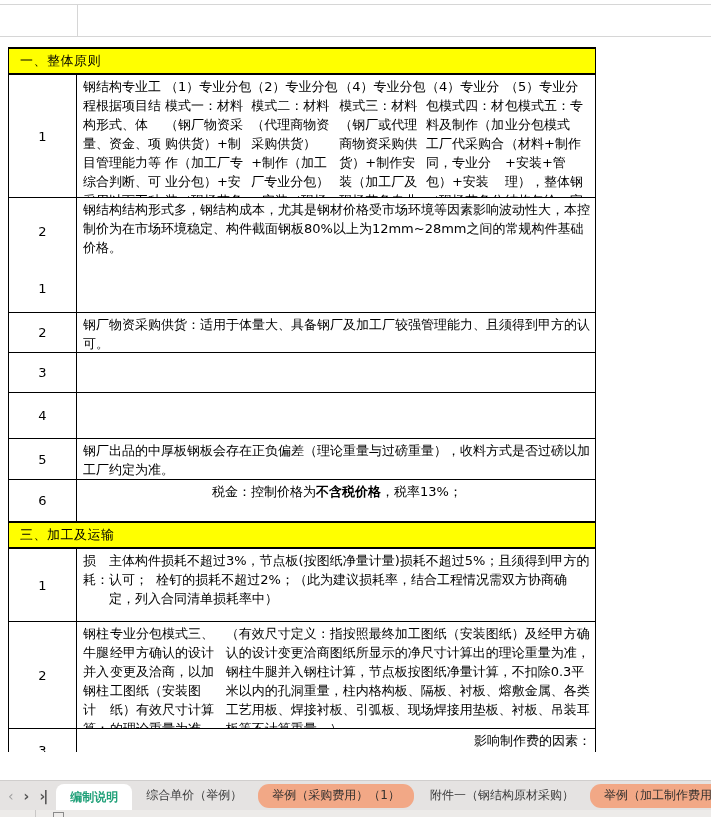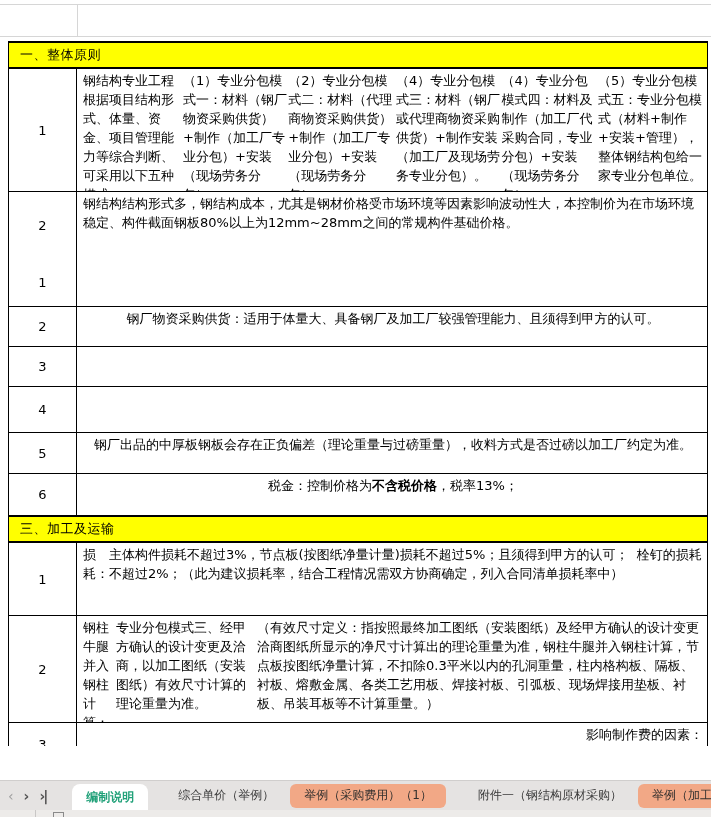--- a/index.html
+++ b/index.html
@@ -7,21 +7,21 @@
   .app {
     position:relative; width:711px; height:817px; overflow:hidden;
     background:#fff; font-family:"DejaVu Sans", sans-serif; color:#000;
   }
   
   .topcells { position:relative; height:47px; background:#fff; }
   .grid-h { position:absolute; left:0; right:0; height:1px; background:#d6d6d6; }
   .grid-v { position:absolute; width:1px; background:#d6d6d6; }
 
   
-  .sheet { position:absolute; left:8px; top:41px; width:700px;
+  .sheet { position:absolute; left:8px; top:47px; width:588px;
            border-left:1.5px solid #000; border-right:1.5px solid #000; }
   .sec-header {
     height:28px; background:#ffff00; border-top:2px solid #000; border-bottom:2px solid #000;
     display:flex; align-items:center; padding-left:11px;
     font-size:13px; color:#000; letter-spacing:0.5px;
   }
   .row { display:flex; border-bottom:1.5px solid #000; overflow:hidden; }
   .row.noline { border-bottom:none; }
   .cell-num {
     width:68px; flex:0 0 68px; border-right:1.5px solid #000;
@@ -47,27 +47,27 @@
     position:absolute; left:0; top:780px; width:711px; height:30px;
     background:#e5e3e2; display:flex; align-items:center; z-index:5;
     border-top:1px solid #d0cecd;
   }
   .navs { display:flex; align-items:center; gap:10px; padding:0 10px 0 8px; }
   .nav-btn { font-size:14px; color:#555; line-height:1; cursor:default; font-weight:bold; }
   .nav-btn.dim { color:#a0a0a0; font-weight:normal; }
   .nav-last { letter-spacing:-2px; }
   .tab {
     height:26px; display:flex; align-items:center; padding:0 14px;
-    font-size:12px; color:#3a3a3a; white-space:nowrap; cursor:default;margin-left:16px;
+    font-size:12px; color:#3a3a3a; white-space:nowrap; cursor:default;
   }
   .tab.active {
     background:#fff; border-radius:8px 8px 0 0; height:27px; margin-top:3px;
     color:#21a179; font-weight:bold;
   }
-  .tab.orange { background:#f2a886; border-radius:6px; height:24px; margin:0 2px; color:#33302e; }
+  .tab.orange { background:#f2a886; border-radius:11px; height:24px; margin:0 2px; color:#33302e; }
 
   
   .statusbar {
     position:absolute; left:0; top:810px; width:711px; height:7px;
     background:#edebe9; z-index:6; overflow:hidden;
   }
   .statusbar .vdiv { position:absolute; left:35px; top:0; width:1px; height:7px; background:#c9c7c6; }
   .statusbar .sq { position:absolute; left:53px; top:2px; width:11px; height:10px; border:1px solid #8a8a8a; background:transparent; }
 </style>
 </head>

